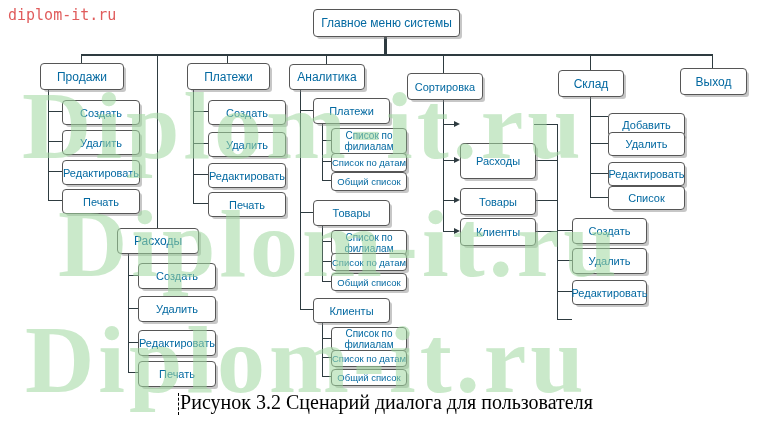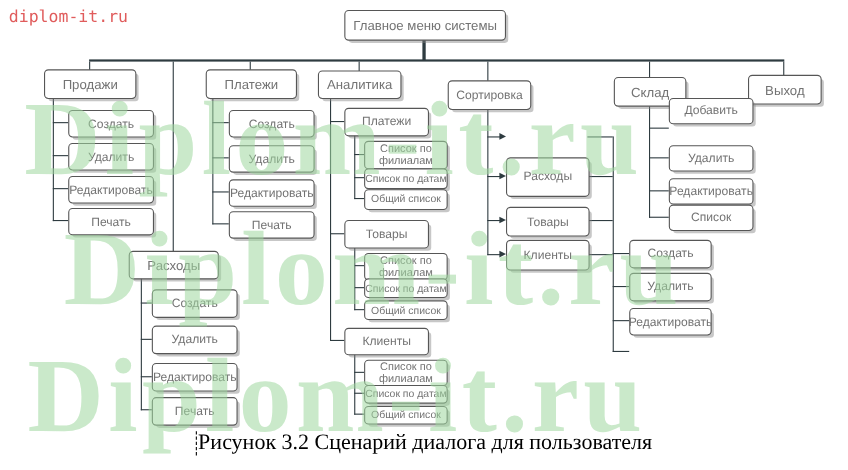--- a/index.html
+++ b/index.html
@@ -1,20 +1,20 @@
 <!DOCTYPE html>
 <html><head>
 <meta charset="utf-8">
 <style>
   html,body{margin:0;padding:0;background:#fff;}
   .stage{position:relative;width:771px;height:427px;background:#ffffff;overflow:hidden;
          font-family:"Liberation Sans",sans-serif;text-decoration:underline;}
   .node{position:absolute;background:#ffffff;border:1px solid #565656;border-radius:4px;
         display:flex;align-items:center;justify-content:center;
-        font-size:11px;color:#737373;white-space:nowrap;z-index:2;
+        font-size:11px;color:#0369a1;white-space:nowrap;z-index:2;
         box-shadow:3px 3px 0 -1px rgba(130,130,130,0.45);}
   .node.lvl1{font-size:12px;}
   .node.wrap{white-space:normal;text-align:center;line-height:1.1;font-size:10px;}
   .node.sub{font-size:9.5px;}
   .lh{position:absolute;background:#2e3b40;z-index:1;}
   .lv{position:absolute;background:#2e3b40;z-index:1;}
   .arrow{position:absolute;width:0;height:0;border-top:3px solid transparent;
          border-bottom:3px solid transparent;border-left:6px solid #2e3b40;z-index:1;}
   .wm{position:absolute;font-family:"Liberation Serif",serif;font-weight:bold;
       font-size:96px;line-height:1;letter-spacing:4px;color:#9fd89f;opacity:0.55;
@@ -74,21 +74,21 @@
   <div class="node sub" style="left:331px;top:369px;width:74px;height:15px">Общий список</div>
 
   <div class="node" style="left:460px;top:143px;width:74px;height:34px">Расходы</div>
   <div class="node" style="left:460px;top:188px;width:74px;height:25px">Товары</div>
   <div class="node" style="left:460px;top:218px;width:74px;height:26px">Клиенты</div>
 
   <div class="node" style="left:572px;top:218px;width:73px;height:24px">Создать</div>
   <div class="node" style="left:572px;top:248px;width:73px;height:24px">Удалить</div>
   <div class="node" style="left:572px;top:280px;width:73px;height:23px">Редактировать</div>
 
-  <div class="node" style="left:608px;top:89px;width:75px;height:22px">Добавить</div>
+  <div class="node" style="left:608px;top:113px;width:75px;height:22px">Добавить</div>
   <div class="node" style="left:608px;top:132px;width:75px;height:22px">Удалить</div>
   <div class="node" style="left:608px;top:162px;width:75px;height:22px">Редактировать</div>
   <div class="node" style="left:608px;top:186px;width:75px;height:22px">Список</div>
 
   <span class="wm" style="left:22px;top:78px">Diplom-it.ru</span>
   <span class="wm" style="left:58px;top:196px">Diplom-it.ru</span>
   <span class="wm" style="left:25px;top:312px">Diplom-it.ru</span>
 
   <div class="caption"><span class="cursor"></span><span>Рисунок 3.2 Сценарий диалога для пользователя</span></div>
 <div class="lh" style="left: 81px; top: 54px; width: 632px; height: 2px;"></div>

